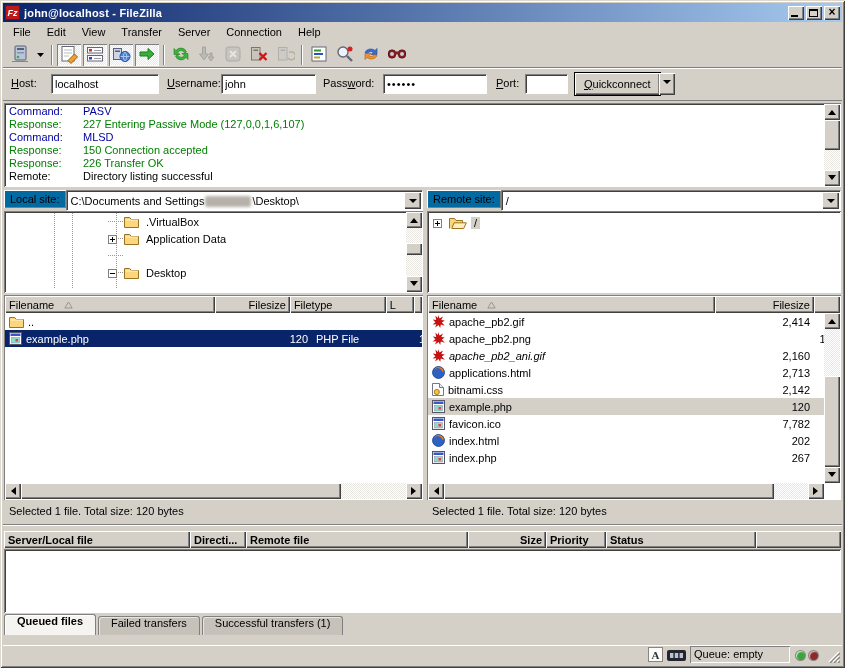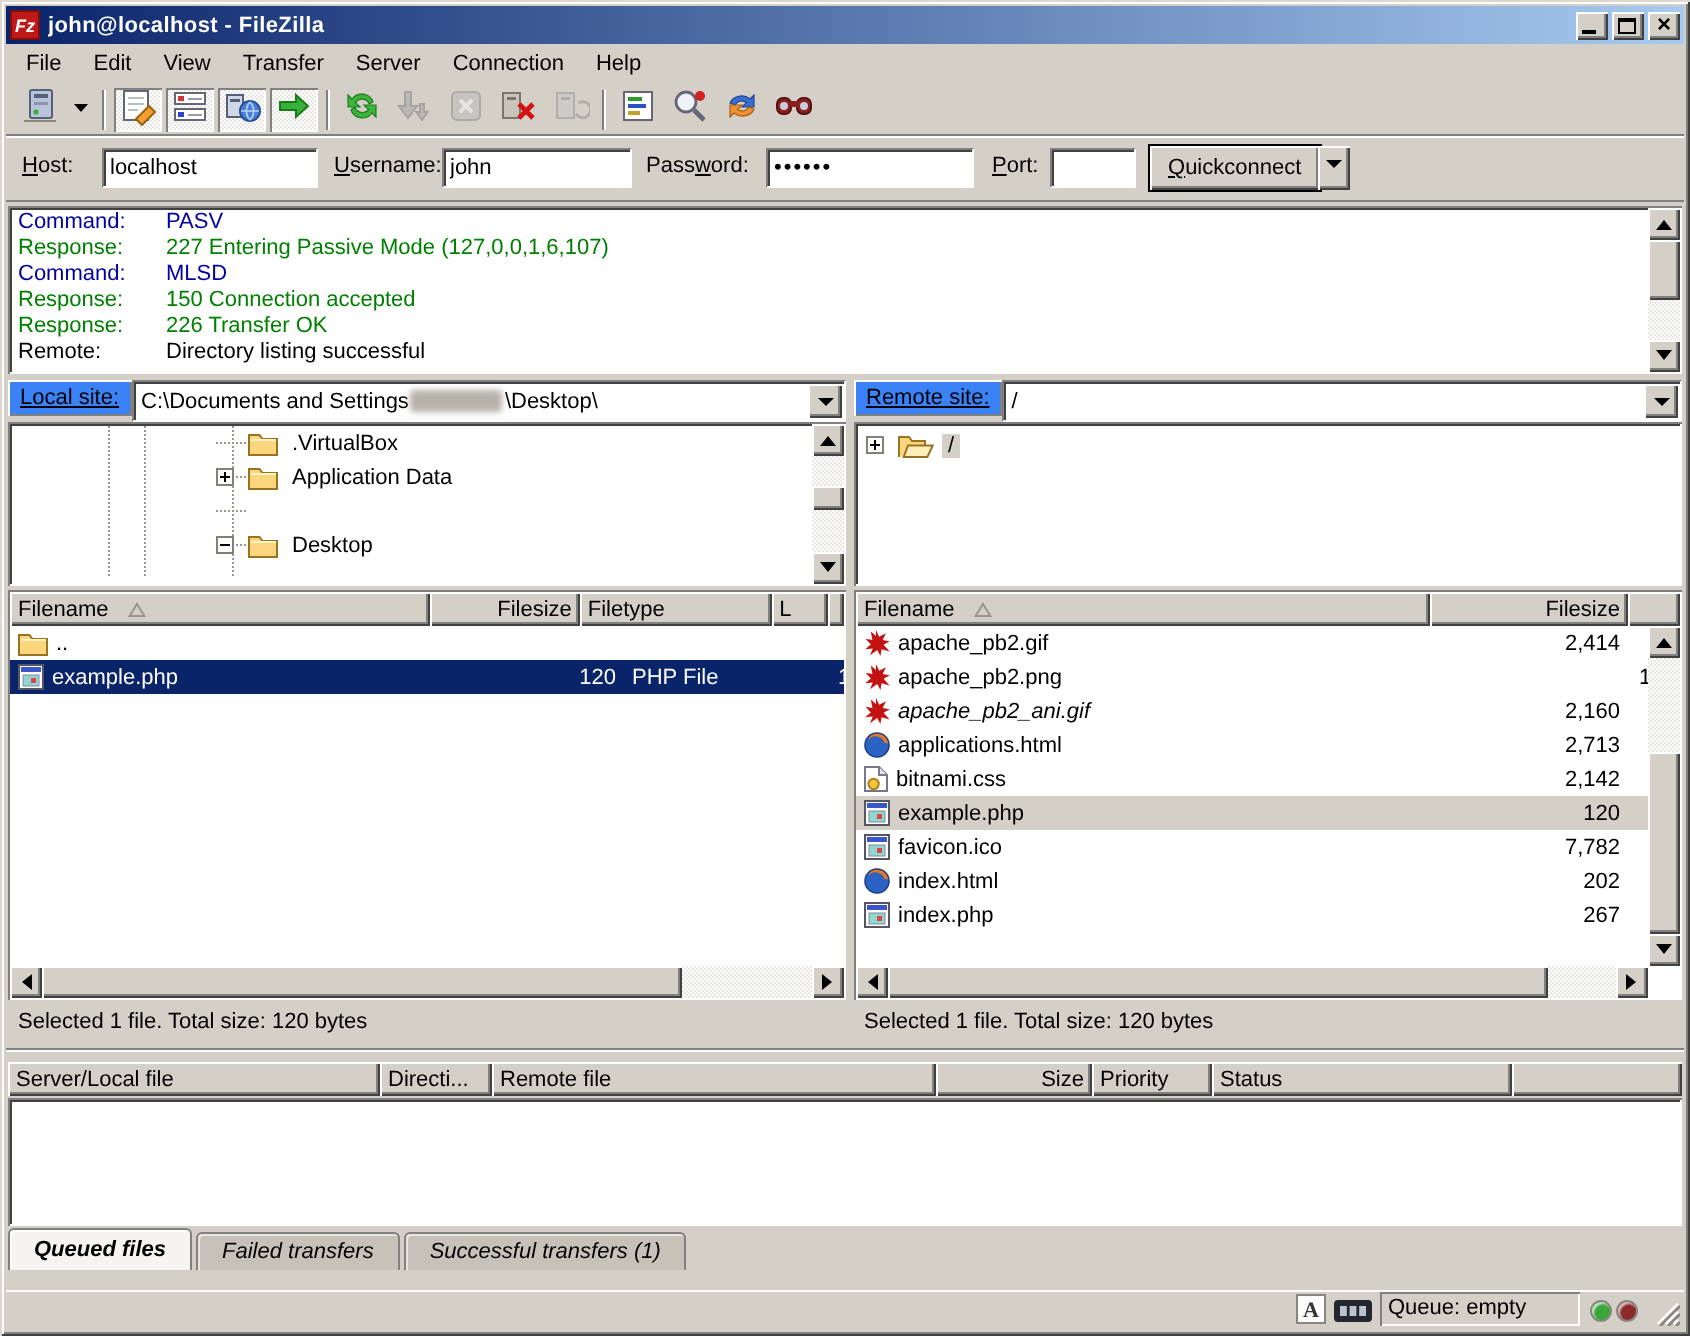--- a/index.html
+++ b/index.html
@@ -76,22 +76,22 @@
           display:flex; align-items:center; justify-content:center; }
   .thumb { position:absolute; background:#d4d0c8;
            box-shadow: inset 1px 1px 0 #fff, inset -1px -1px 0 #404040, inset -2px -2px 0 #808080; }
   .tr-up { width:0;height:0;border:4px solid transparent;border-bottom:5px solid #000;margin-top:-3px; }
   .tr-dn { width:0;height:0;border:4px solid transparent;border-top:5px solid #000;margin-bottom:-3px; }
   .tr-lf { width:0;height:0;border:4px solid transparent;border-right:5px solid #000;margin-left:-3px; }
   .tr-rt { width:0;height:0;border:4px solid transparent;border-left:5px solid #000;margin-right:-3px; }
 
   
   .site-row { position:absolute; top:190px; height:21px; display:flex; }
-  .site-label { height:18px; display:flex; align-items:center; padding:0 6px; background:#3b82f6;
-                box-shadow: inset 1px 1px 0 #fff, inset -1px -1px 0 #808080; flex:0 0 auto;text-decoration:underline; }
+  .site-label { height:18px; display:flex; align-items:center; padding:0 6px; background:#0369a1;
+                box-shadow: inset 1px 1px 0 #fff, inset -1px -1px 0 #808080; flex:0 0 auto; }
   .combo { flex:1; position:relative; background:#fff; border:1px solid #808080; border-color:#808080 #fff #fff #808080;
            box-shadow: inset 1px 1px 0 #404040; display:flex; align-items:center; padding:0 20px 0 4px; white-space:nowrap; overflow:hidden; }
   .combo .ddbtn { position:absolute; right:1px; top:1px; bottom:1px; width:17px; background:#d4d0c8;
                   box-shadow: inset 1px 1px 0 #fff, inset -1px -1px 0 #404040, inset -2px -2px 0 #808080;
                   display:flex; align-items:center; justify-content:center; }
   .redacted { display:inline-block; width:46px; height:11px; background:#b6b2aa; border-radius:2px;
               filter:blur(1.5px); margin:0 1px; vertical-align:-2px; }
 
   
   .tree { position:absolute; top:211px; height:82px; background:#fff;
@@ -115,31 +115,31 @@
   .lrow { position:absolute; left:0; right:0; height:17px; display:flex; align-items:center; }
   .lrow .cell { display:flex; align-items:center; padding:0 4px; height:17px; overflow:hidden; white-space:nowrap; flex:0 0 auto; }
   .cell.right { justify-content:flex-end; }
   .lrow.sel-active { background:var(--selection-bg,#0a246a); color:#fff; }
   .lrow.sel-inactive { background:#d4d0c8; }
   .ficon { margin-right:4px; flex:0 0 auto; display:inline-flex; }
 
   .pane-status { position:absolute; top:503px; height:17px; padding:2px 0 0 5px; }
 
   
-  .queue-header { position:absolute; left:4px; top:531px; width:837px; height:18px; display:flex; }
+  .queue-header { position:absolute; left:4px; top:531px; width:837px; height:18px; display:flex;font-weight:bold; }
   .queue-body { position:absolute; left:4px; top:549px; width:837px; height:64px; background:#fff;
                 box-shadow: inset 1px 1px 0 #808080, inset -1px -1px 0 #fff, inset 2px 2px 0 #404040; }
   .divider { position:absolute; left:3px; right:3px; height:2px;
              box-shadow: inset 0 1px 0 #808080, inset 0 -1px 0 #fff; }
 
   
   .tabs { position:absolute; left:4px; top:614px; height:21px; display:flex; align-items:flex-end; }
-  .tab { height:19px; display:flex; align-items:center; padding:0 12px; margin-right:2px; background:#c6c2ba;
+  .tab { height:19px; display:flex; padding:0 12px; margin-right:2px; background:#c6c2ba;
          border:1px solid #808080; border-bottom:none; border-radius:3px 3px 0 0;
-         box-shadow: inset 1px 1px 0 #e8e5df; font-style: italic; }
+         box-shadow: inset 1px 1px 0 #e8e5df; }
   .tab.active { background:#f6f4f0; height:21px; font-weight:bold; box-shadow: inset 1px 1px 0 #fff; }
 
   
   .statusbar { position:absolute; left:3px; right:3px; bottom:3px; height:20px;
                box-shadow: inset 0 1px 0 #fff; }
   .sb-item { position:absolute; top:2px; }
   .queue-box { position:absolute; top:1px; height:17px; width:100px; padding:2px 4px 0;
                box-shadow: inset 1px 1px 0 #808080, inset -1px -1px 0 #fff; }
   .led { width:9px; height:9px; border-radius:50%; position:absolute; top:6px;
          box-shadow: inset 1px 1px 1px rgba(255,255,255,.7), 0 0 0 1px rgba(0,0,0,.35); }

